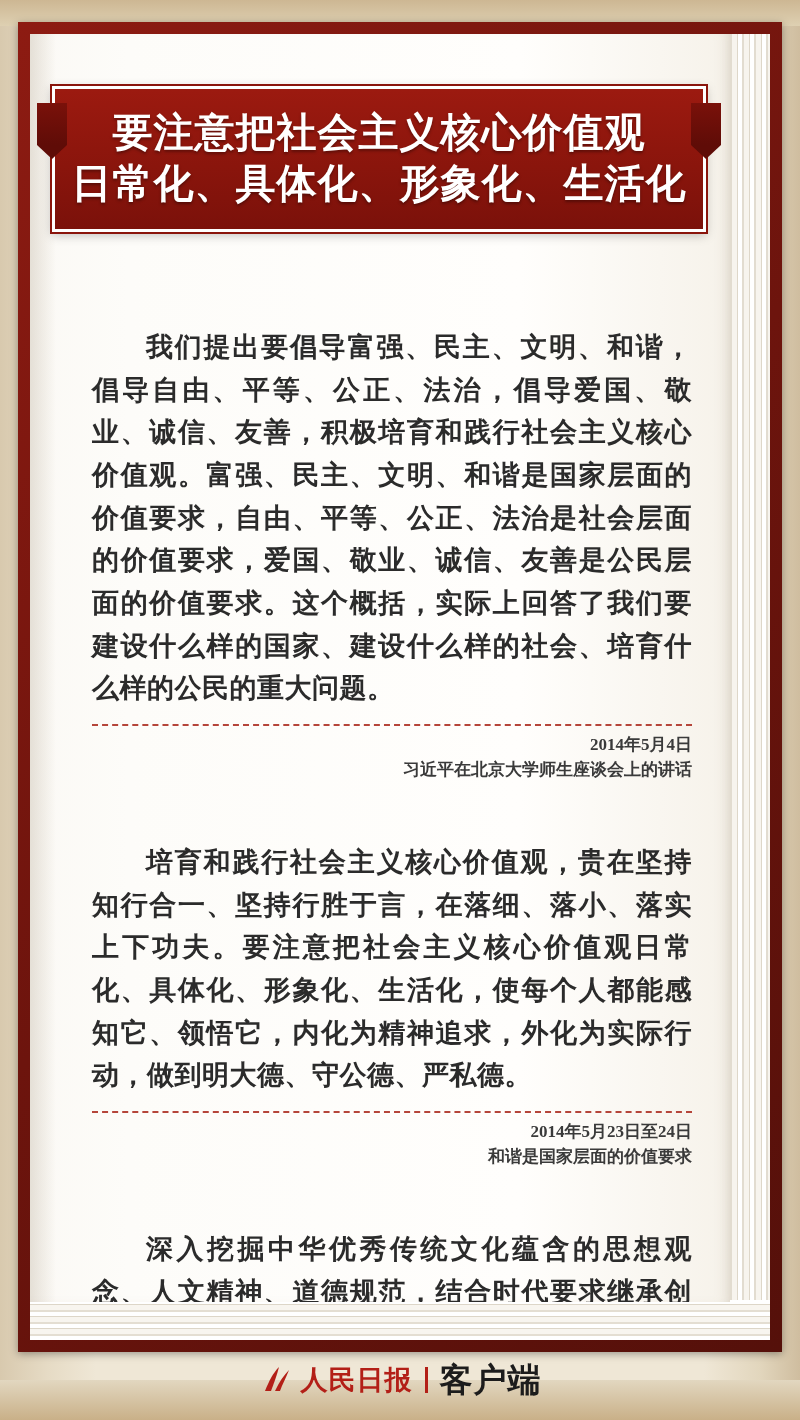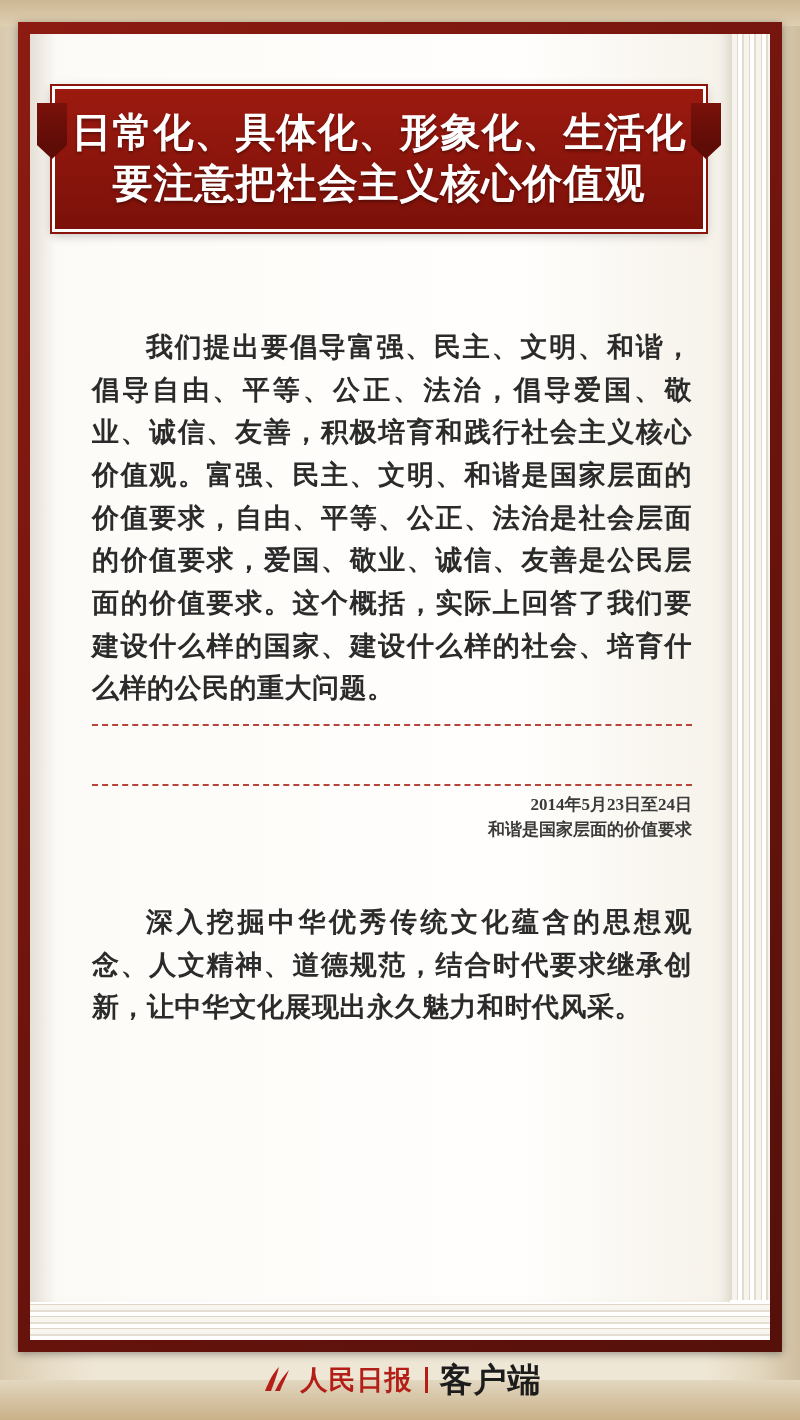--- a/index.html
+++ b/index.html
@@ -229,32 +229,37 @@
 <div class="page-stack">
   <div class="stack-lines"></div>
   <div class="stack-bottom"></div>
 </div>
 
 <div class="sheet">
 
   <div class="banner">
     <div class="ribbon-left"></div>
     <div class="ribbon-right"></div>
+    <div class="banner-line">要注意把社会主义核心价值观</div>
     <div class="banner-line">日常化、具体化、形象化、生活化</div>
-    <div class="banner-line">要注意把社会主义核心价值观</div>
   </div>
 
   <div class="content">
 
     <div class="quote-block">
       <div class="quote-text">我们提出要倡导富强、民主、文明、和谐，倡导自由、平等、公正、法治，倡导爱国、敬业、诚信、友善，积极培育和践行社会主义核心价值观。富强、民主、文明、和谐是国家层面的价值要求，自由、平等、公正、法治是社会层面的价值要求，爱国、敬业、诚信、友善是公民层面的价值要求。这个概括，实际上回答了我们要建设什么样的国家、建设什么样的社会、培育什么样的公民的重大问题。</div>
       <div class="divider"></div>
+      <div class="source">
+        <div>2014年5月4日</div>
+        <div>习近平在北京大学师生座谈会上的讲话</div>
+      </div>
     </div>
 
     <div class="quote-block">
+      <div class="quote-text">培育和践行社会主义核心价值观，贵在坚持知行合一、坚持行胜于言，在落细、落小、落实上下功夫。要注意把社会主义核心价值观日常化、具体化、形象化、生活化，使每个人都能感知它、领悟它，内化为精神追求，外化为实际行动，做到明大德、守公德、严私德。</div>
       <div class="divider"></div>
       <div class="source">
         <div>2014年5月23日至24日</div>
         <div>和谐是国家层面的价值要求</div>
       </div>
     </div>
 
     <div class="quote-block">
       <div class="quote-text">深入挖掘中华优秀传统文化蕴含的思想观念、人文精神、道德规范，结合时代要求继承创新，让中华文化展现出永久魅力和时代风采。</div>
 

